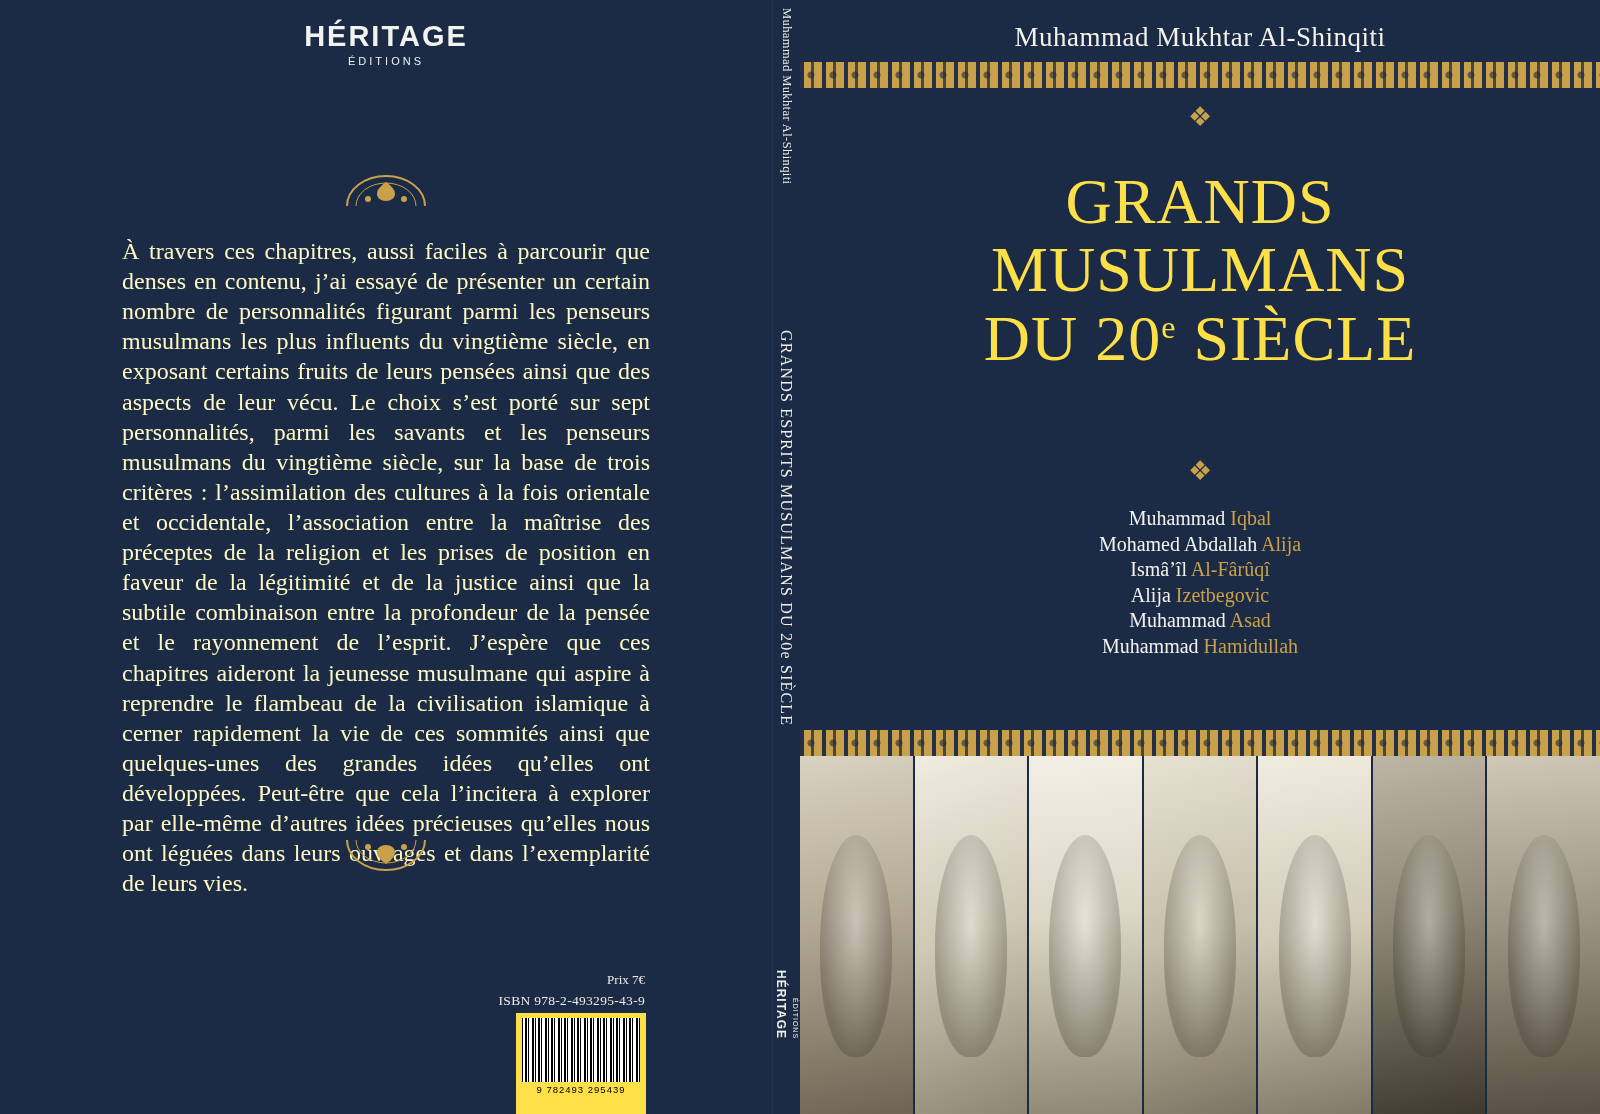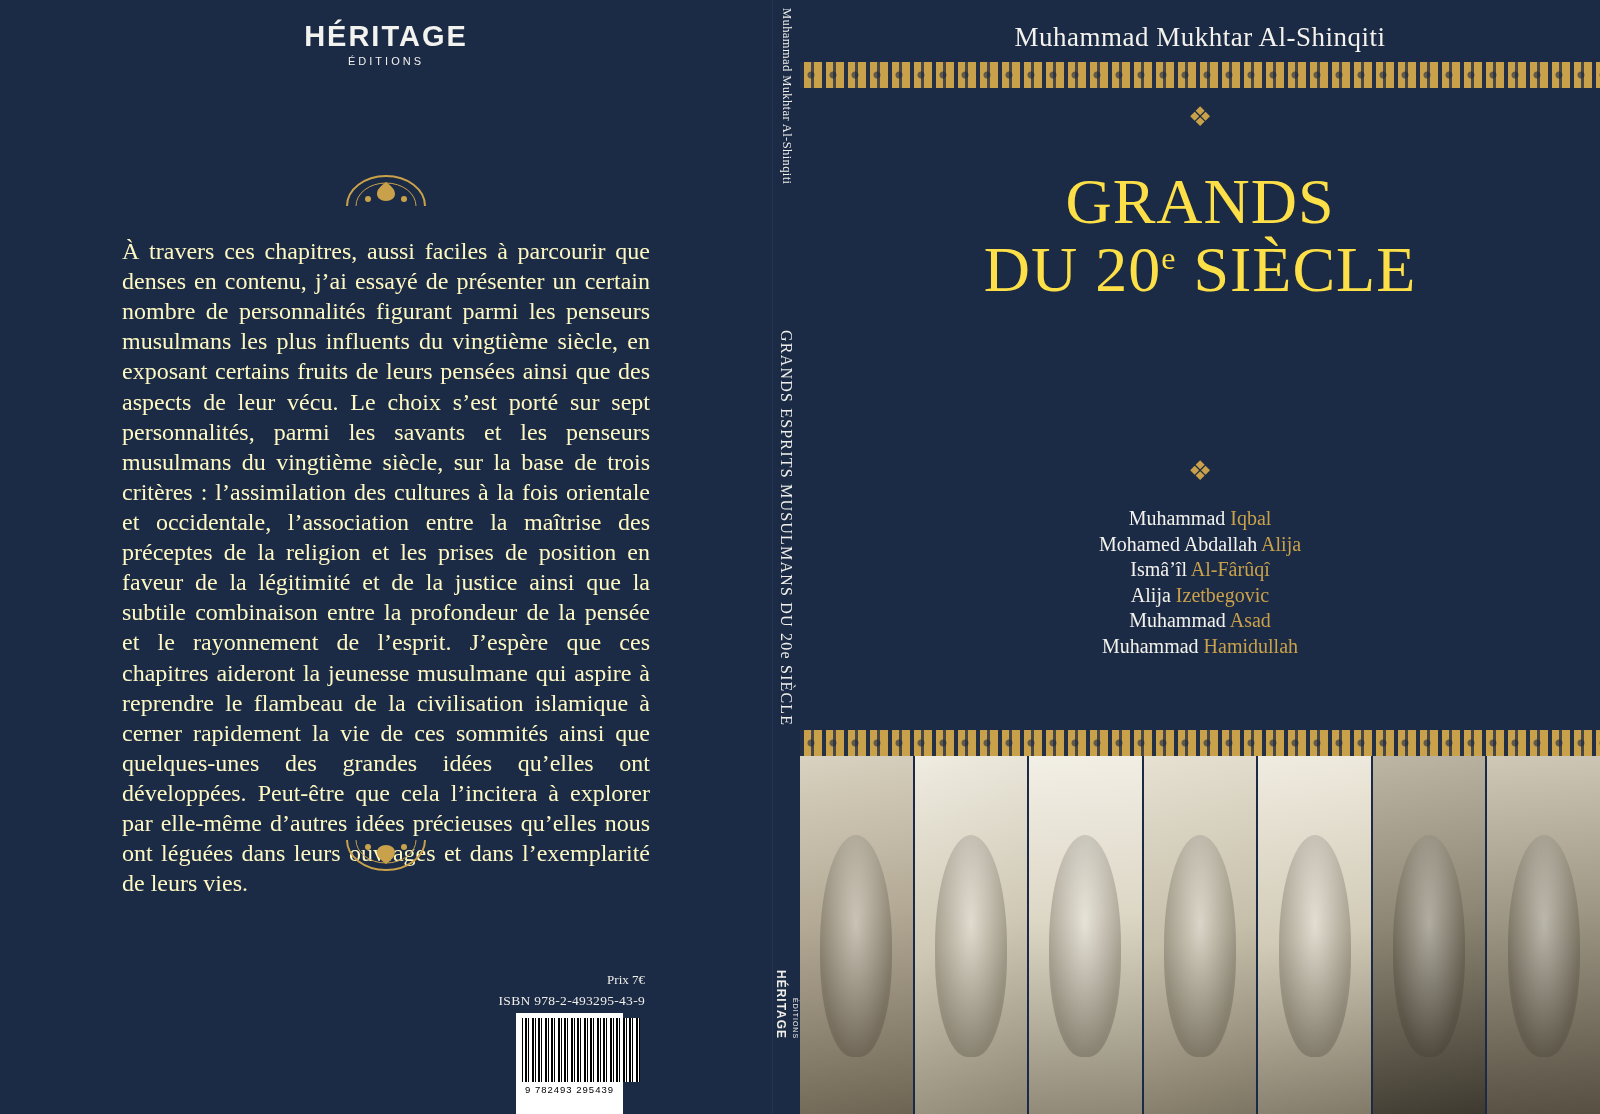--- a/index.html
+++ b/index.html
@@ -92,23 +92,23 @@
     text-align: right;
     color: #f0efe9;
     font-size: 13.5px;
     letter-spacing: 0.3px;
     font-family: "Liberation Serif", serif;
   }
   .barcode-box {
     position: absolute;
     left: 516px;
     top: 1013px;
-    width: 107px;
+    width: 130px;
     height: 101px;
-    background: #ffffff;
+    background: #fde047;
     padding: 5px 6px 0 6px;
     box-sizing: border-box;
   }
   .barcode-bars {
     width: 118px;
     height: 64px;
     background-image: repeating-linear-gradient(
       to right,
       #000 0px, #000 1px, #fff 1px, #fff 3px,
       #000 3px, #000 5px, #fff 5px, #fff 6px,
@@ -375,20 +375,21 @@
     <div class="front-author">Muhammad Mukhtar Al-Shinqiti</div>
 
     <div class="band band-top">
       <div class="band-inner"></div>
     </div>
 
     <div class="fleuron fleuron-a">❖</div>
 
     <div class="book-title">
       <span class="line">GRANDS</span>
+      <span class="line">MUSULMANS</span>
       <span class="line"><span>DU 20</span><sup>e</sup><span> SIÈCLE</span></span>
     </div>
 
     <div class="fleuron fleuron-b">❖</div>
 
     <div class="names">
       <span class="row"><span>Muhammad </span><span class="last">Iqbal</span></span>
       <span class="row"><span>Mohamed Abdallah </span><span class="last">Alija</span></span>
       <span class="row"><span>Ismâ’îl </span><span class="last">Al-Fârûqî</span></span>
       <span class="row"><span>Alija </span><span class="last">Izetbegovic</span></span>

